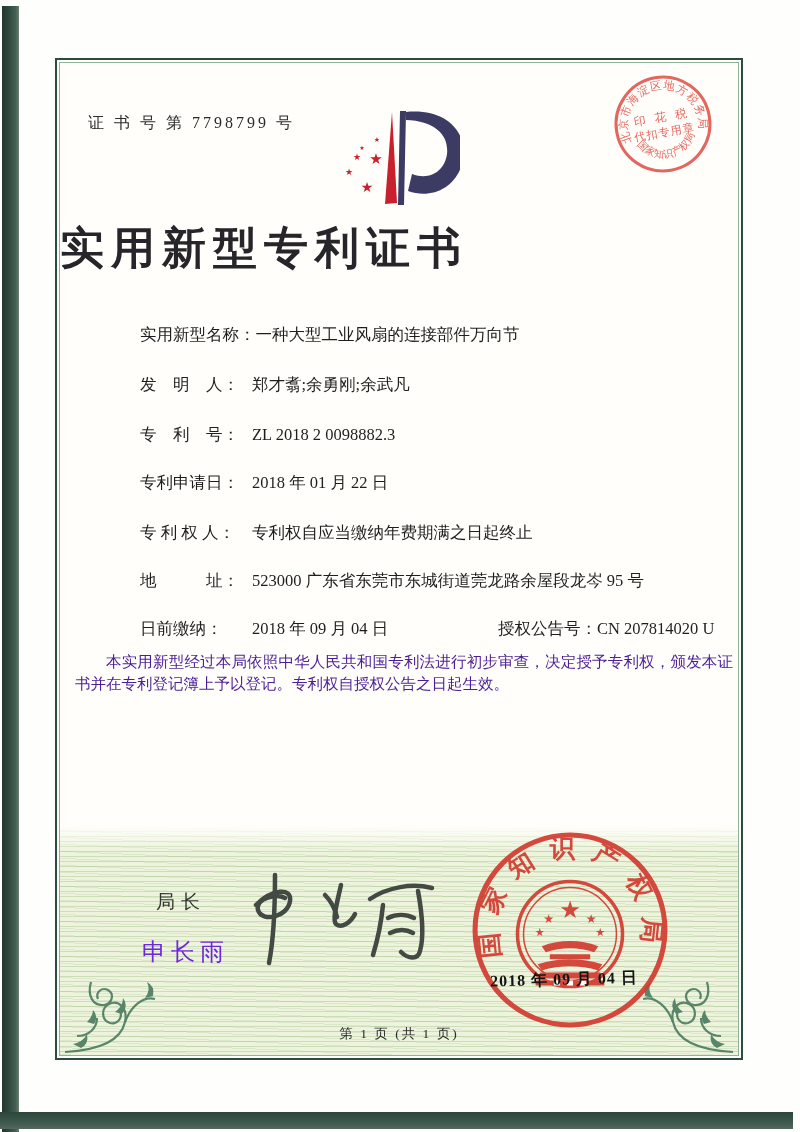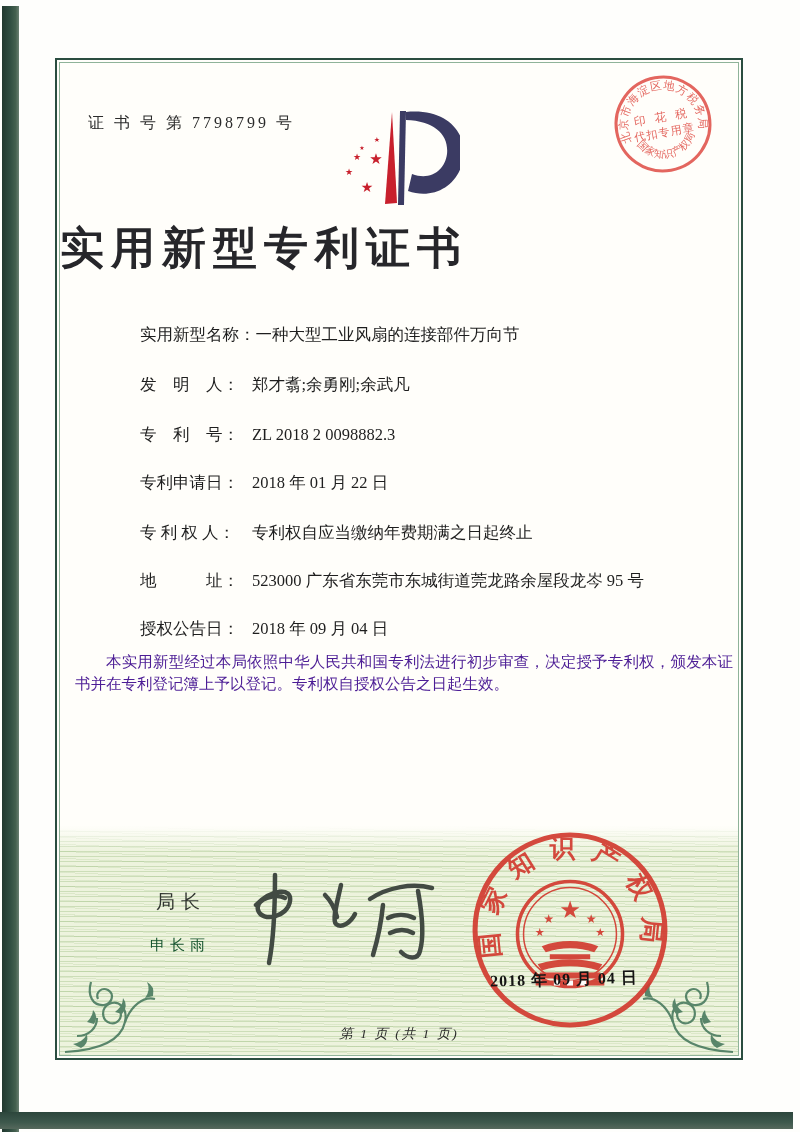--- a/index.html
+++ b/index.html
@@ -64,32 +64,32 @@
   }
   .band::before {
     content:""; position:absolute; left:0; right:0; top:0; height:26px;
     background:linear-gradient(180deg,#fffefa 0%, rgba(255,254,250,0) 100%);
   }
   .flourish { position:absolute; bottom:1px; width:100px; height:88px; opacity:.9; }
   .flourish.left  { left:1px; transform:scaleX(-1); }
   .flourish.right { right:1px; }
 
   .commissioner-title { position:absolute; left:96px;  top:826px; font-size:19px; letter-spacing:6px; color:#30352f; }
-  .commissioner-name  { position:absolute; left:90px;  top:873px; font-size:15px; letter-spacing:5px; color:#14532d; }
+  .commissioner-name  { position:absolute; left:82px;  top:873px; font-size:24px; letter-spacing:5px; color:#6d28d9; }
   .signature { position:absolute; left:168px; top:800px; width:220px; height:112px; }
 
   .seal { position:absolute; left:409px; top:766px; width:202px; height:202px; opacity:.92; }
   .seal-date {
     position:absolute; left:430px; top:906px; width:190px;
     font-size:16px; letter-spacing:1px; color:#141414; white-space:nowrap;
     transform:rotate(-1.5deg); font-weight:bold;
   }
   .page-footer {
     position:absolute; left:0; right:0; top:962px; text-align:center;
-    font-size:13.5px; letter-spacing:2px; color:#2c2c2c;font-style:italic;
+    font-size:13.5px; letter-spacing:2px; color:#2c2c2c;
   }
   svg text { font-family:"Liberation Serif","DejaVu Serif",serif; }
   svg .star { font-family:"DejaVu Sans",sans-serif; }
 </style>
 </head>
 <body>
 
 <div class="scan">
   <div class="edge-left"></div>
   <div class="edge-bottom"></div>
@@ -176,21 +176,24 @@
         <div class="field-row" style="top:148px">
           <span class="field-label">专利申请日：</span><span class="field-value">2018 年 01 月 22 日</span>
         </div>
         <div class="field-row" style="top:198px">
           <span class="field-label">专 利 权 人：</span><span class="field-value">专利权自应当缴纳年费期满之日起终止</span>
         </div>
         <div class="field-row" style="top:246px">
           <span class="field-label">地　　　址：</span><span class="field-value">523000 广东省东莞市东城街道莞龙路余屋段龙岑 95 号</span>
         </div>
         <div class="field-row" style="top:294px">
-          <span class="field-label">授权公告日：</span><span class="field-value">2018 年 09 月 04 日</span>
+          <span class="field-label">日前缴纳：</span><span class="field-value">2018 年 09 月 04 日</span>
+          <span class="grant-no">
+            <span class="field-label" style="min-width:0">授权公告号：</span><span class="field-value">CN 207814020 U</span>
+          </span>
         </div>
       </div>
 
       <div class="paras">
         <p>本实用新型经过本局依照中华人民共和国专利法进行初步审查，决定授予专利权，颁发本证书并在专利登记簿上予以登记。专利权自授权公告之日起生效。</p>
       </div>
 
       <div class="commissioner-title">局长</div>
       <div class="commissioner-name">申长雨</div>
 

